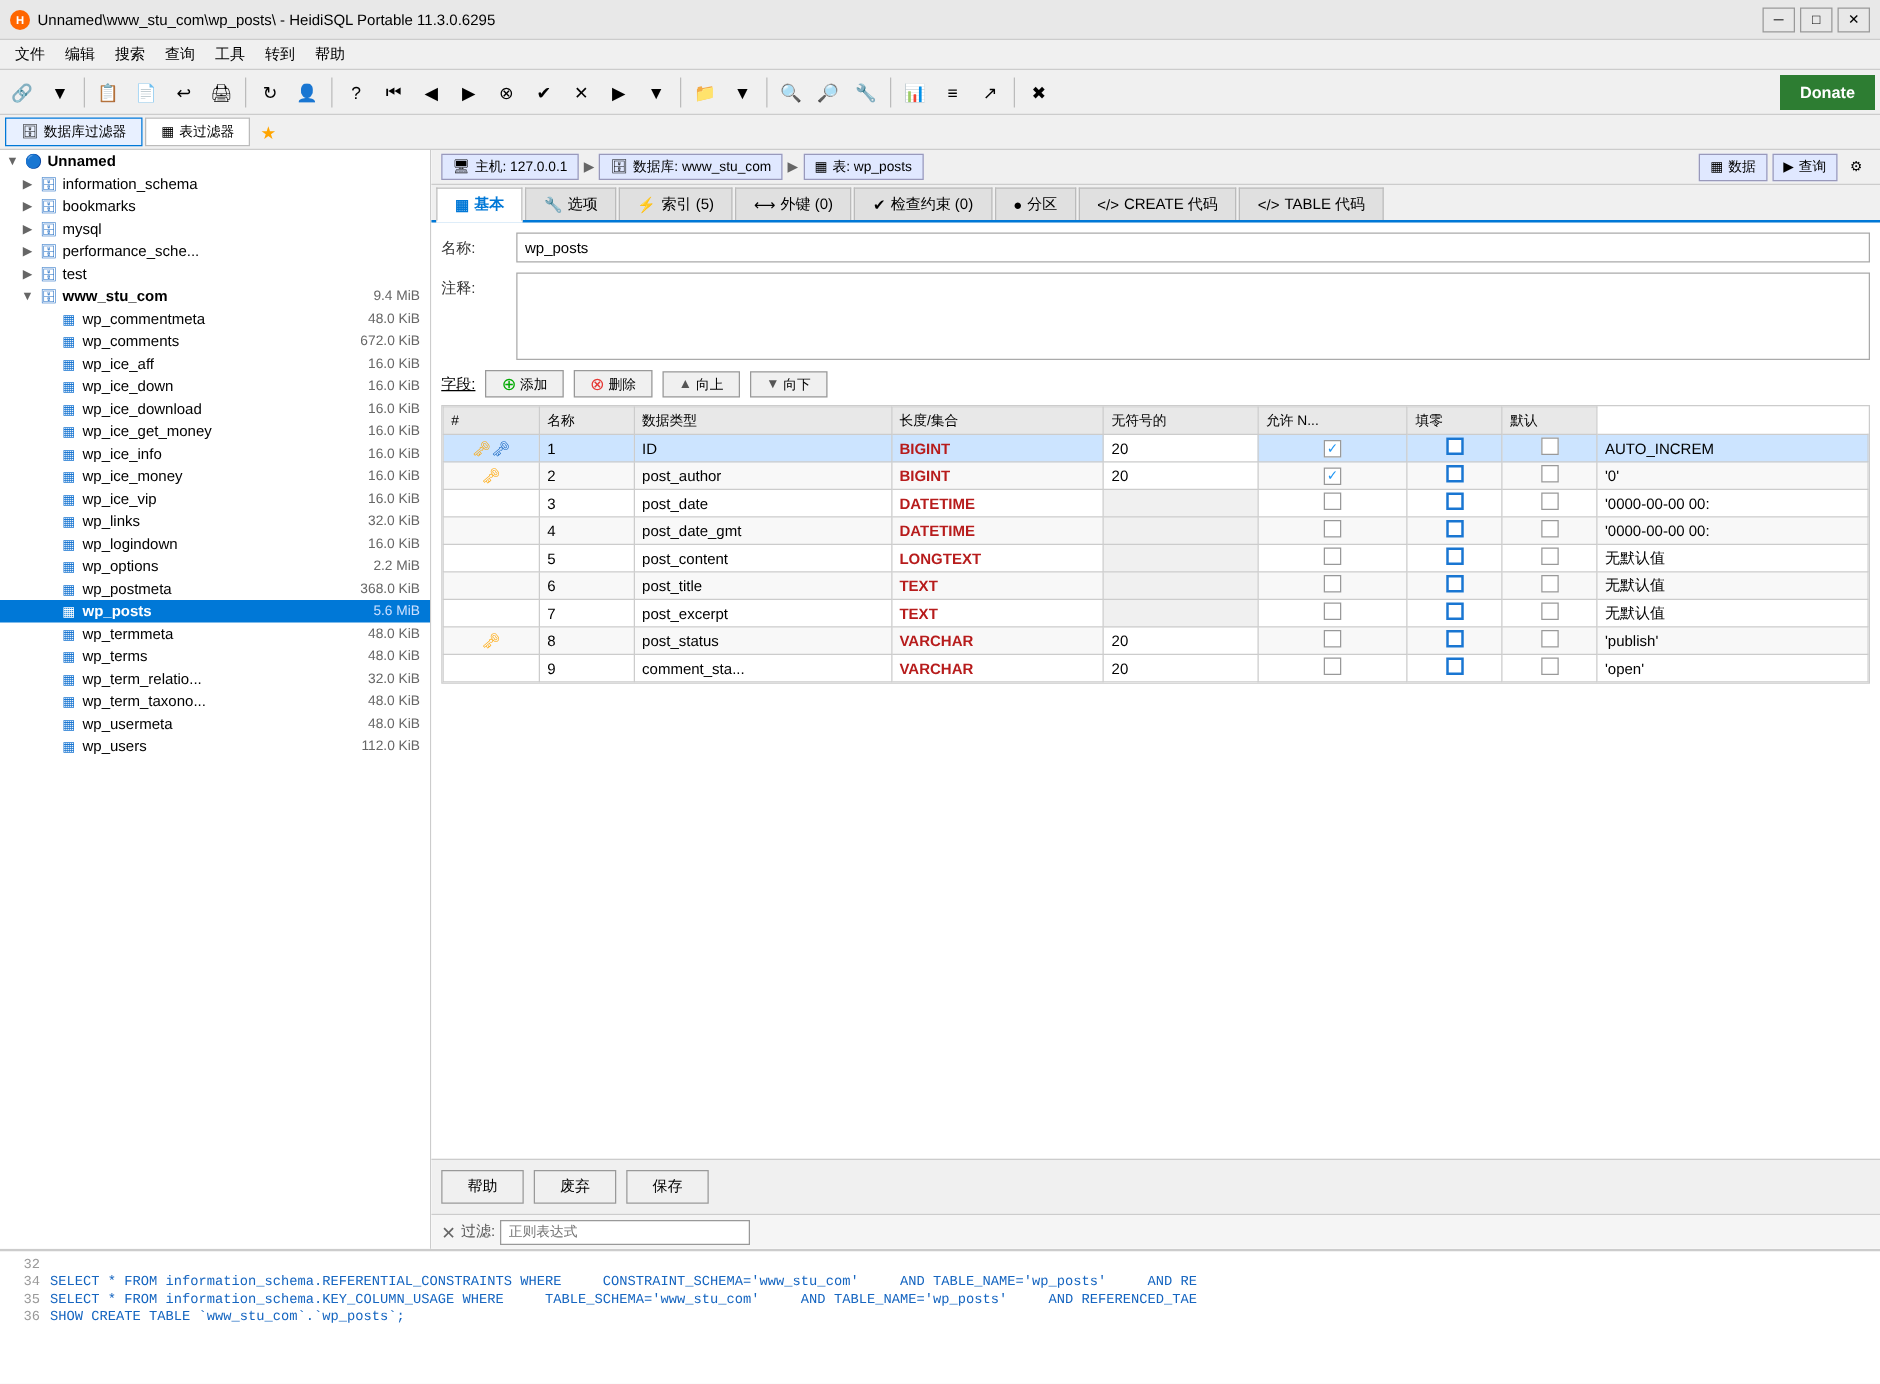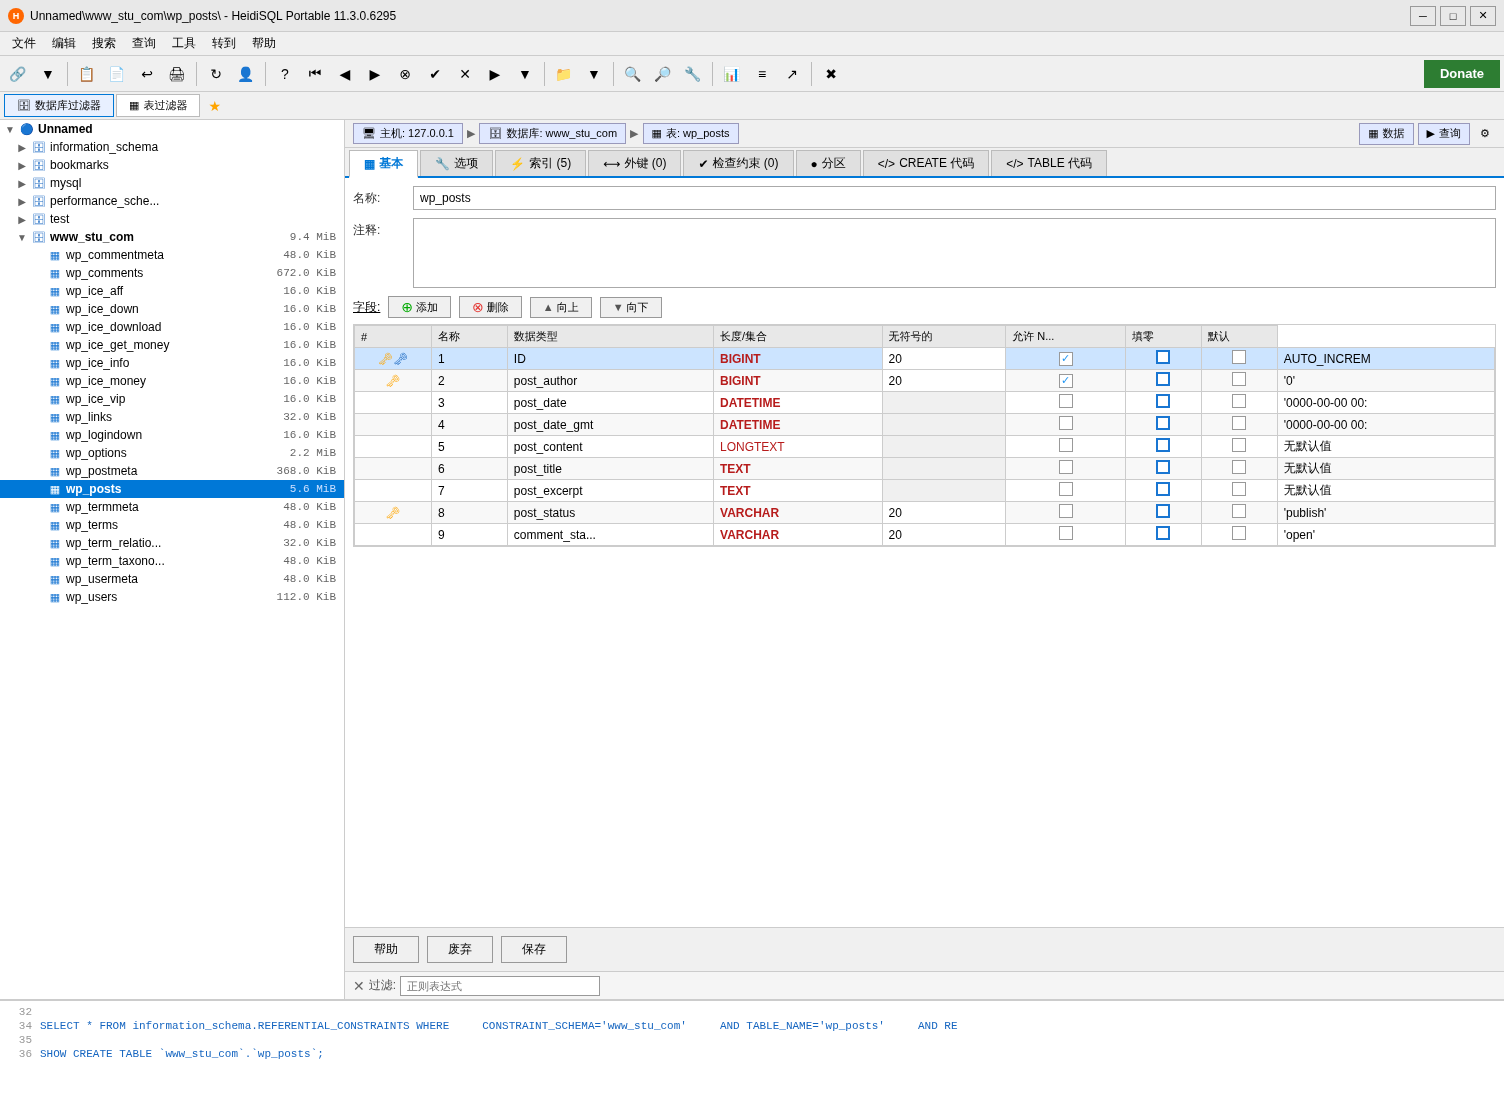--- a/index.html
+++ b/index.html
@@ -34,21 +34,21 @@
     
     #left-panel { width: 345px; border-right: 1px solid #ccc; background: #fff; display: flex; flex-direction: column; overflow: hidden; }
     .tree-item { padding: 2px 4px; cursor: pointer; display: flex; align-items: center; gap: 4px; white-space: nowrap; }
     .tree-item.selected { background: #0078d7; color: white; }
     .tree-item.selected .item-size { color: #cce0ff; }
     .tree-arrow { width: 12px; text-align: center; color: #666; font-size: 10px; }
     .tree-icon { width: 14px; height: 14px; display: inline-flex; align-items: center; justify-content: center; font-size: 11px; }
     .db-icon { color: #1565c0; }
     .table-icon { color: #1976d2; }
     .item-label { flex: 1; font-size: 12px; }
-    .item-size { color: #666; font-size: 11px; margin-left: auto; padding-right: 4px; font-family: Liberation Mono, monospace; }
+    .item-size { color: #666; font-size: 11px; margin-left: auto; padding-right: 4px; }
     .tree-indent-1 { padding-left: 16px; }
     .tree-indent-2 { padding-left: 32px; }
 
     
     #right-panel { flex: 1; display: flex; flex-direction: column; background: #fff; overflow: hidden; }
     
     
     #breadcrumb { background: #f0f0f0; height: 28px; display: flex; align-items: center; padding: 0 8px; border-bottom: 1px solid #ccc; gap: 4px; font-size: 11px; }
     .breadcrumb-item { display: flex; align-items: center; gap: 4px; padding: 2px 8px; background: #e0e8ff; border: 1px solid #99b; cursor: pointer; }
     .breadcrumb-sep { color: #666; }
@@ -78,21 +78,21 @@
 
     
     #fields-table { width: 100%; border-collapse: collapse; font-size: 12px; }
     #fields-table thead tr { background: #e8e8e8; }
     #fields-table th { border: 1px solid #ccc; padding: 3px 6px; text-align: left; font-weight: normal; font-size: 11px; white-space: nowrap; }
     #fields-table td { border: 1px solid #ccc; padding: 2px 6px; white-space: nowrap; }
     #fields-table tr:nth-child(even) { background: #f8f8f8; }
     #fields-table tr.row-selected { background: #cce4ff; }
     .type-bigint { color: #b71c1c; font-weight: bold; }
     .type-datetime { color: #b71c1c; font-weight: bold; }
-    .type-longtext { color: #b71c1c; font-weight: normal; }
+    .type-longtext { color: #b71c1c; font-weight: bold; }
     .type-text { color: #b71c1c; font-weight: bold; }
     .type-varchar { color: #b71c1c; font-weight: bold; }
     .checkbox-cell { text-align: center; }
 
     
     #action-buttons { padding: 8px; display: flex; gap: 8px; border-top: 1px solid #ccc; background: #f0f0f0; }
     .action-btn { padding: 4px 20px; border: 1px solid #999; background: #f0f0f0; cursor: pointer; font-size: 12px; }
 
     
     #right-filter { background: #f5f5f5; height: 28px; display: flex; align-items: center; padding: 0 8px; border-top: 1px solid #ccc; gap: 4px; font-size: 12px; }
@@ -589,18 +589,19 @@
 <div id="sql-log">
   <div class="sql-line">
     <span class="sql-num">32</span>
   </div>
   <div class="sql-line">
     <span class="sql-num">34</span>
     <span class="sql-text">SELECT * FROM information_schema.REFERENTIAL_CONSTRAINTS WHERE &nbsp;&nbsp;&nbsp;&nbsp;CONSTRAINT_SCHEMA='www_stu_com' &nbsp;&nbsp;&nbsp;&nbsp;AND TABLE_NAME='wp_posts' &nbsp;&nbsp;&nbsp;&nbsp;AND RE</span>
   </div>
   <div class="sql-line">
     <span class="sql-num">35</span>
+    <span class="sql-text">SELECT * FROM information_schema.KEY_COLUMN_USAGE WHERE &nbsp;&nbsp;&nbsp;&nbsp;TABLE_SCHEMA='www_stu_com' &nbsp;&nbsp;&nbsp;&nbsp;AND TABLE_NAME='wp_posts' &nbsp;&nbsp;&nbsp;&nbsp;AND REFERENCED_TAE</span>
   </div>
   <div class="sql-line">
     <span class="sql-num">36</span>
     <span class="sql-text">SHOW CREATE TABLE `www_stu_com`.`wp_posts`;</span>
   </div>
 </div>
 
 </body></html>

